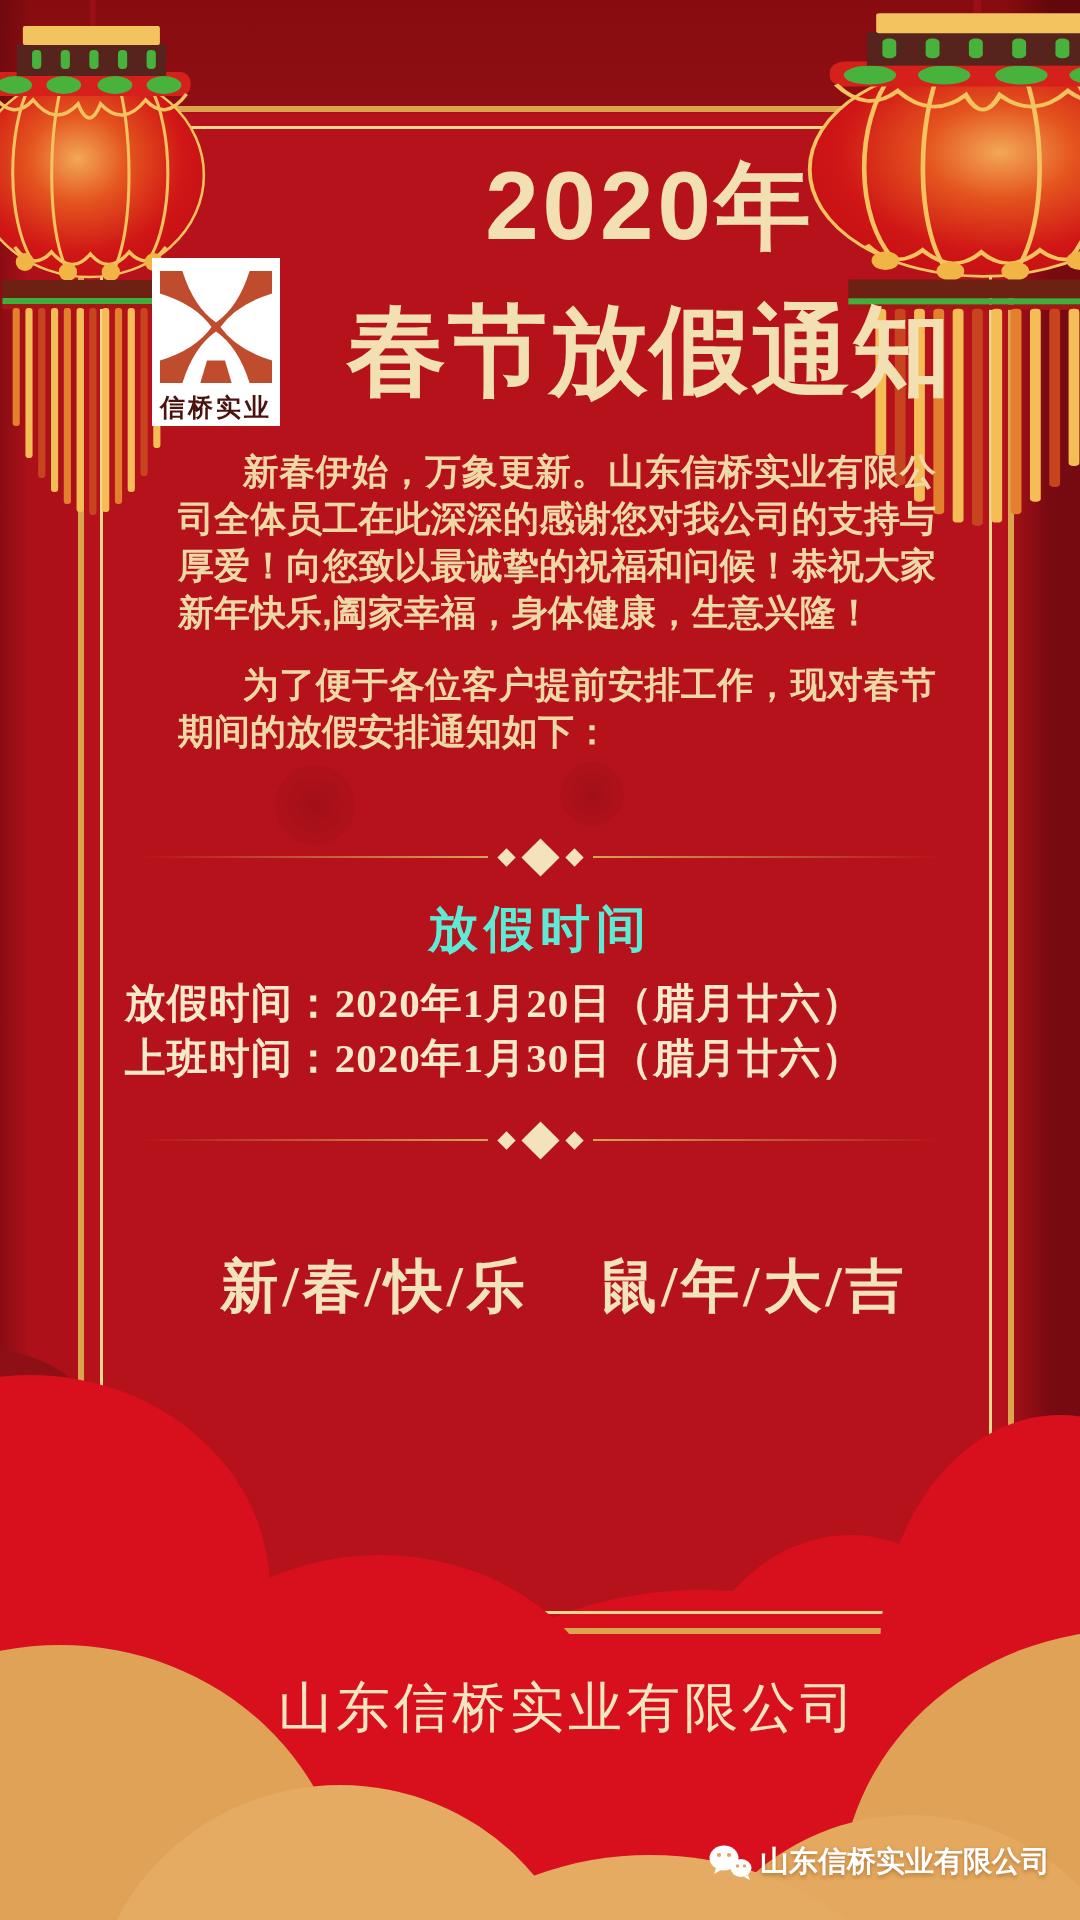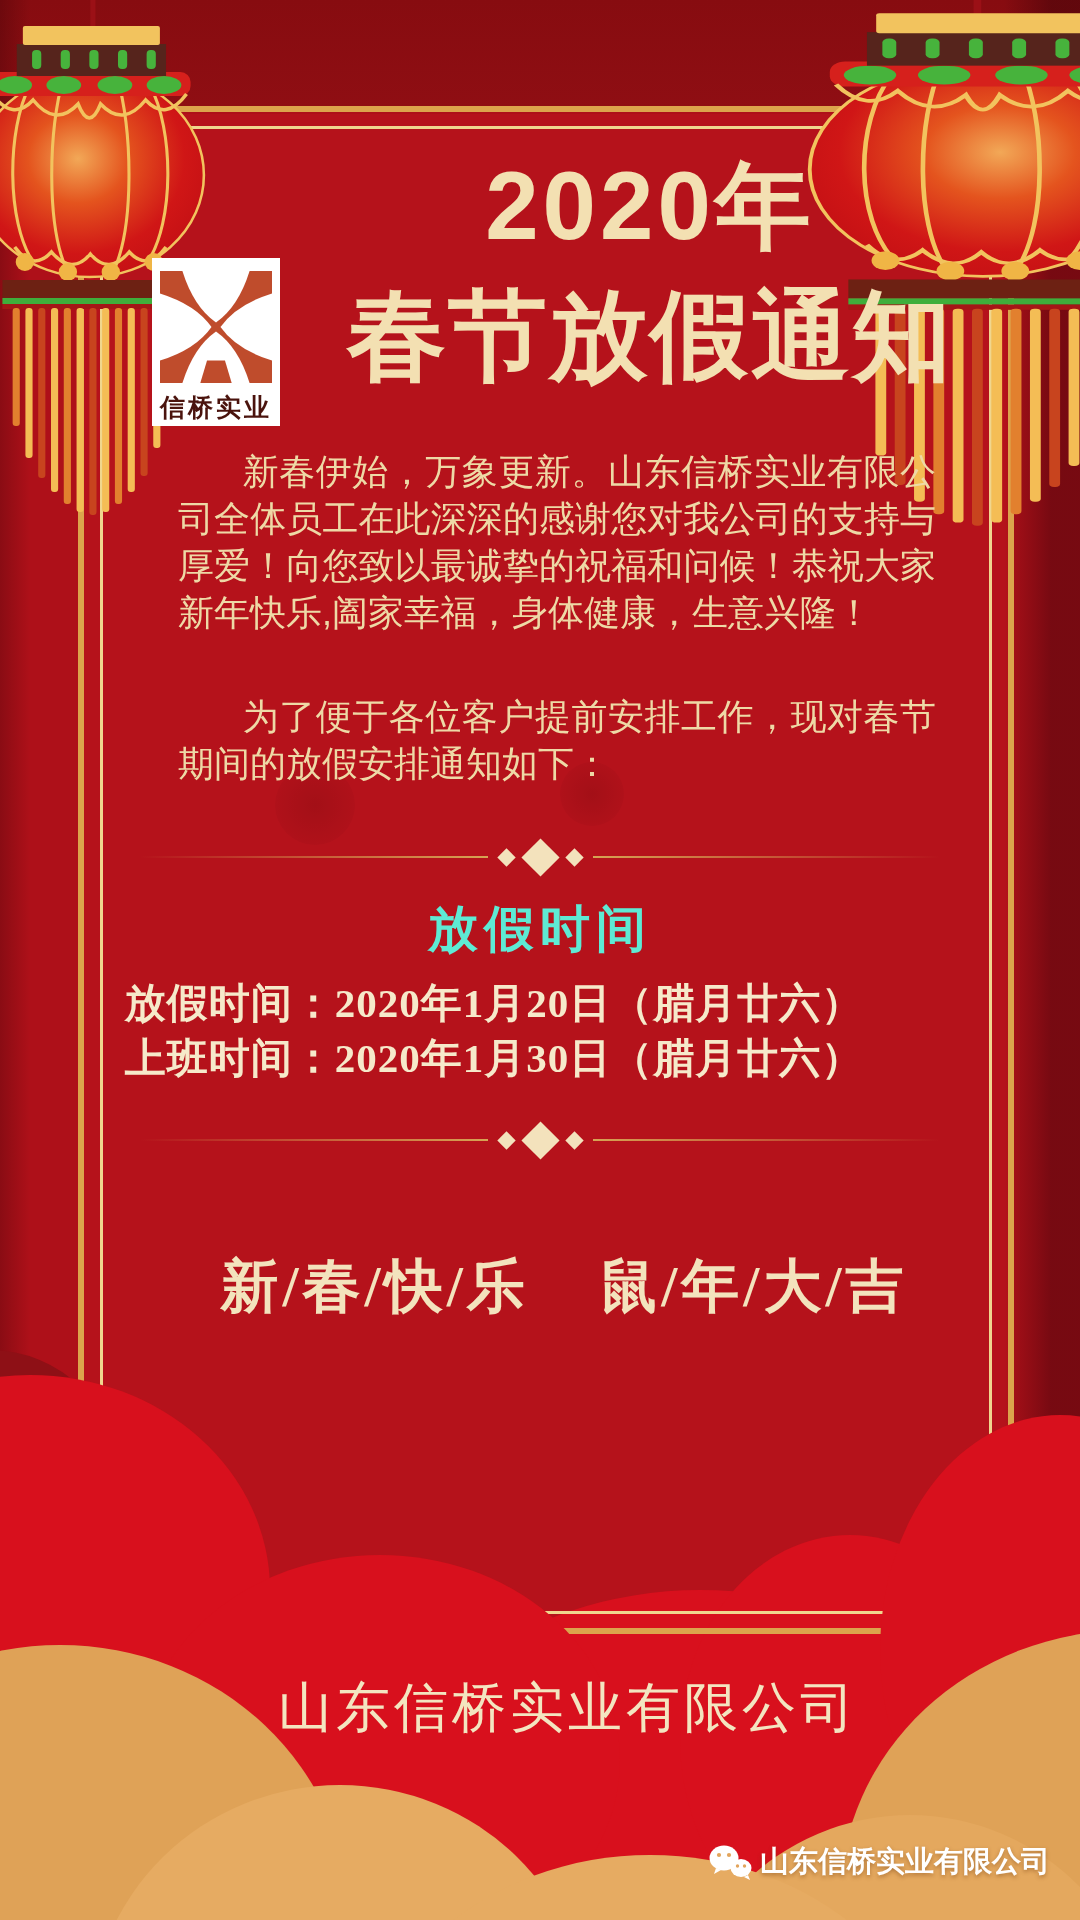--- a/index.html
+++ b/index.html
@@ -38,27 +38,27 @@
 
   
   .logo { left:152px; top:258px; width:128px; height:168px; background:#ffffff; text-align:center; }
   .logo svg { width:124px; height:112px; margin-top:13px; }
   .logo-text { font-family:"Liberation Serif", serif; font-weight:bold; font-size:25px;
                color:#4a130d; letter-spacing:3px; margin-top:4px; }
 
   
   .title { left:320px; top:150px; width:660px; text-align:center; color:#f3e0b2; font-weight:bold; }
   .title-line1 { font-size:96px; line-height:112px; letter-spacing:4px;text-align:center; }
-  .title-line2 { font-size:99px; line-height:124px; letter-spacing:2px; margin-top:12px; white-space:nowrap; }
+  .title-line2 { font-size:99px; line-height:124px; letter-spacing:2px; margin-top:27px; white-space:nowrap; }
 
   
   .intro { left:178px; top:448px; width:758px; color:#eed9a6; font-size:36px; line-height:47px;
            text-align:justify; font-weight:300; }
-  .intro p { margin:0; text-indent:1.8em; }
-  .intro p + p { margin-top:57px; }
+  .intro p { margin:0; text-indent:1.8em;font-weight:bold; }
+  .intro p + p { margin-top:25px; }
 
   
   .divider { left:140px; width:800px; height:40px; display:flex; align-items:center; }
   .divider-top { top:837px; } .divider-bottom { top:1120px; }
   .div-line { flex:1; height:2px; }
   .div-line.l { background:linear-gradient(to right, rgba(214,164,84,0), #d6a454); }
   .div-line.r { background:linear-gradient(to left, rgba(214,164,84,0), #d6a454); }
   .diamond { background:#f3e2bc; transform:rotate(45deg); display:inline-block; }
   .d-sm { width:13px; height:13px; margin:0 12px; }
   .d-lg { width:27px; height:27px; margin:0 2px; }

